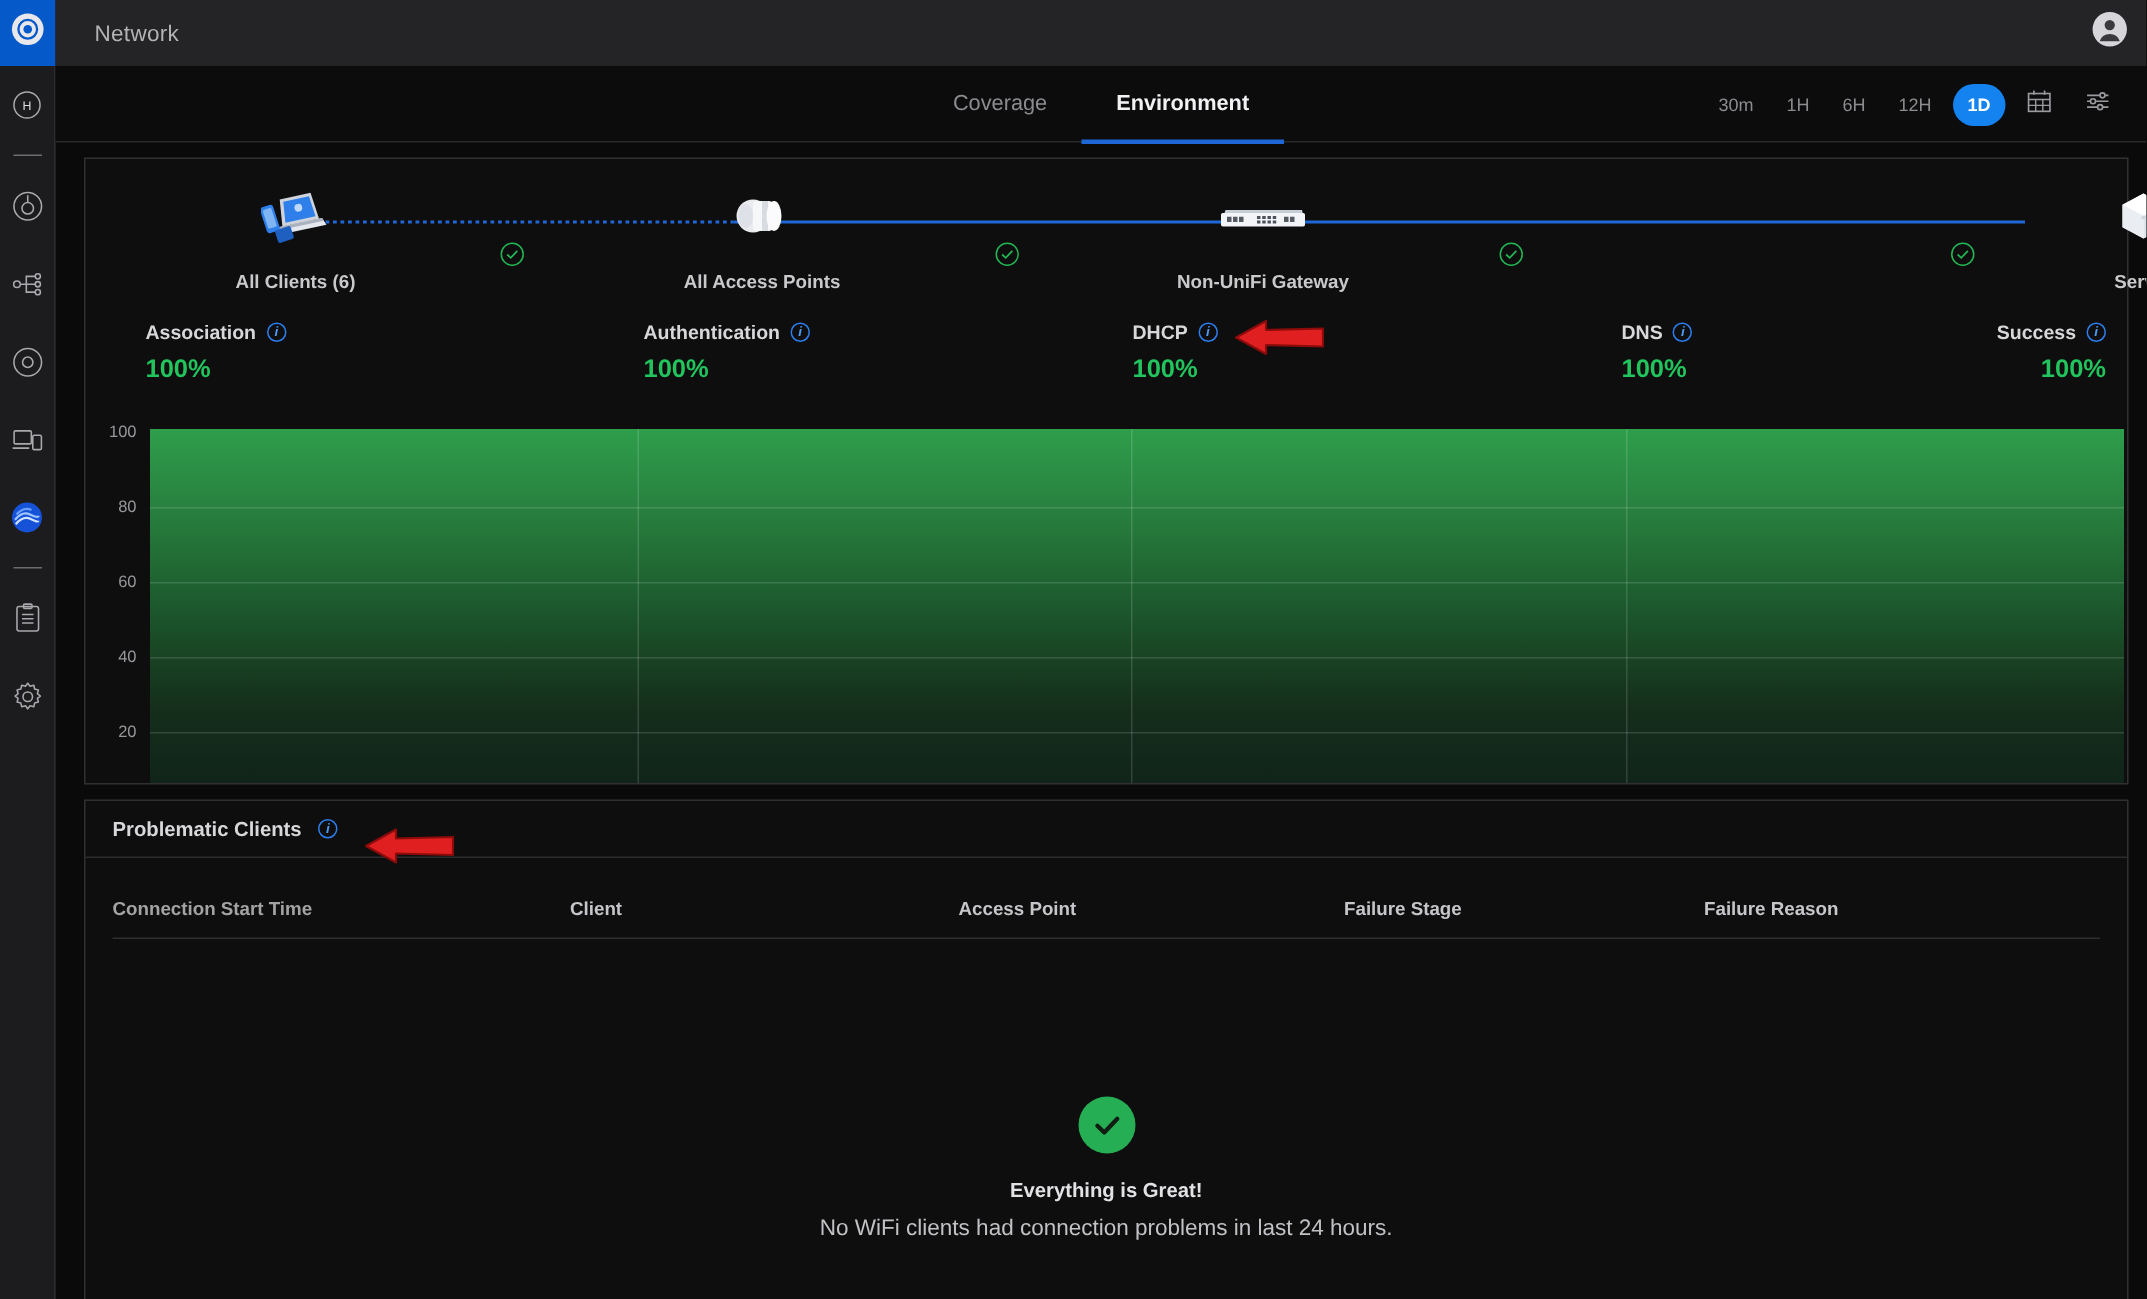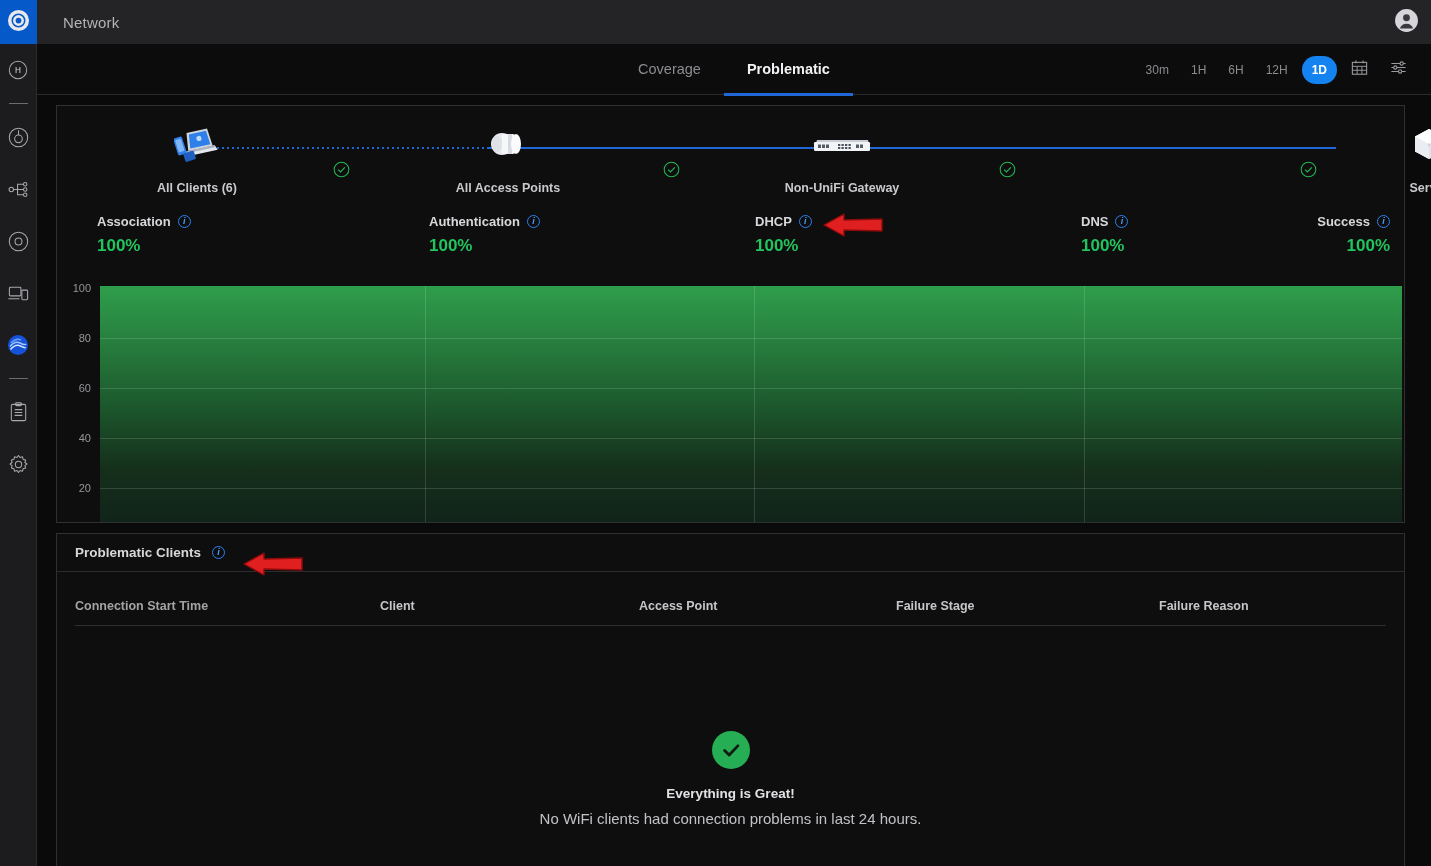--- a/index.html
+++ b/index.html
@@ -64,21 +64,21 @@
   .trange { font-size: 12px; color: #8c8c90; padding: 0 11px; cursor: pointer; }
   .trange.active {
     color: #fff; font-weight: bold; background: #1583ef;
     border-radius: 20px; height: 28px; min-width: 34px;
     display: flex; align-items: center; justify-content: center; padding: 0 10px;
     margin: 0 3px;
   }
   .ticon { padding: 0 10px; cursor: pointer; display: flex; align-items: center; }
 
   
-  .content { flex: 1; padding: 10px 26px 0 19px; min-height: 0; overflow: hidden; }
+  .content { flex: 1; padding: 10px 12px 0 19px; min-height: 0; overflow: hidden; }
   .card { background: #0e0e0f; border: 1px solid #303033; }
 
   
   .flowcard { height: 418px; position: relative; }
   .flow { position: relative; height: 160px; }
   .line-wrap { position: absolute; left: 0; right: 0; top: 41px; height: 2px; }
   .seg { position: absolute; height: 2px; top: 0; }
   .seg.dotted {
     background-image: linear-gradient(90deg, #1f66d6 50%, transparent 50%);
     background-size: 5px 2px; background-repeat: repeat-x;
@@ -264,21 +264,21 @@
             <circle cx="12" cy="9.3" r="3.3" fill="#3a3a3e"></circle>
             <path d="M5.6 19.6 a6.8 6.8 0 0 1 12.8 0 Z" fill="#3a3a3e"></path>
           </svg>
         </span>
       </div>
     </div>
 
     <div class="tabbar">
       <div class="tabs">
         <div class="tab">Coverage</div>
-        <div class="tab active">Problematic</div>
+        <div class="tab active">Environment</div>
       </div>
 
       <div class="timectl">
         <div class="trange">30m</div>
         <div class="trange">1H</div>
         <div class="trange">6H</div>
         <div class="trange">12H</div>
         <div class="trange active">1D</div>
         <div class="ticon">
           <span>
@@ -474,21 +474,21 @@
       <div class="card pccard">
         <div class="pchead">
           <span class="pctitle">Problematic Clients</span>
           <span class="info-i">i</span>
         </div>
 
         <div class="thead">
           <div class="th sorted" style="width:305px;">Connection Start Time</div>
           <div class="th" style="width:259px;">Client</div>
           <div class="th" style="width:257px;">Access Point</div>
-          <div class="th" style="width:263px;">Failure Stage</div>
+          <div class="th" style="width:240px;">Failure Stage</div>
           <div class="th" style="flex:1;">Failure Reason</div>
         </div>
 
         <div class="empty">
           <div class="ebadge">
             <svg width="22" height="22" viewBox="0 0 24 24">
               <path d="M5 12.5 L10 17.5 L19.5 7.5" fill="none" stroke="#0f1d12" stroke-width="3.1" stroke-linecap="round" stroke-linejoin="round"></path>
             </svg>
           </div>
           <div class="etitle">Everything is Great!</div>

